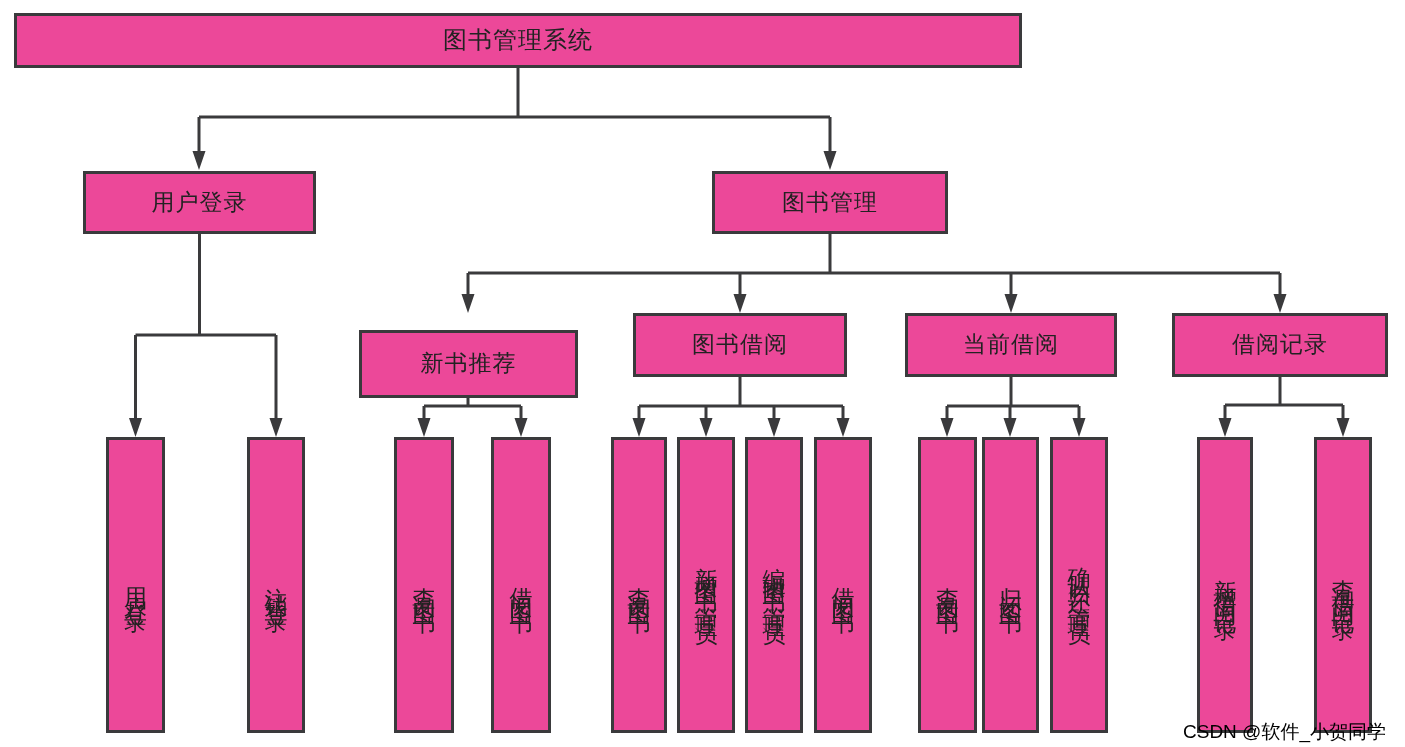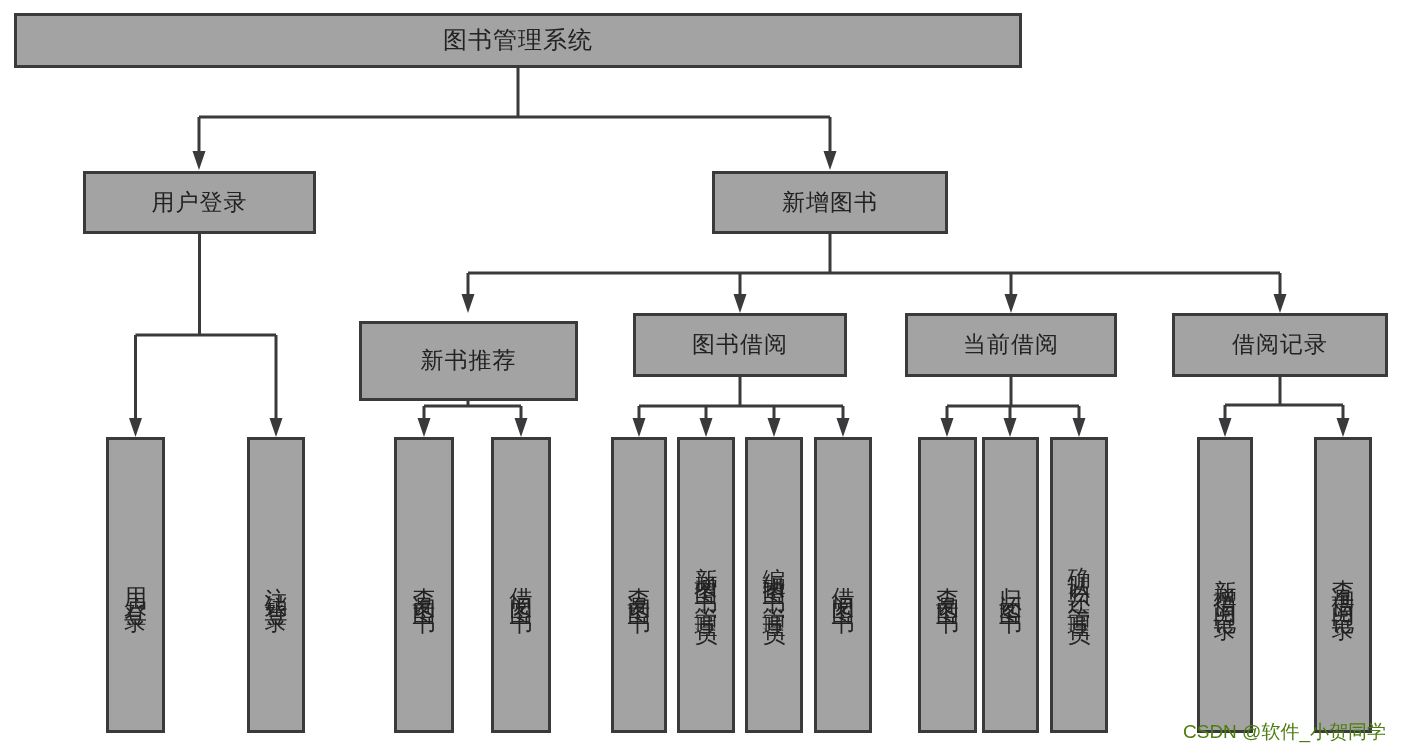--- a/index.html
+++ b/index.html
@@ -18,21 +18,21 @@
   .edges {
     position: absolute;
     left: 0;
     top: 0;
     pointer-events: none;
   }
   .node {
     position: absolute;
     box-sizing: border-box;
     border: 3px solid #3a3a3c;
-    background: #a3a3a3;
+    background: #ec4899;
     color: #222222;
     display: flex;
     align-items: center;
     justify-content: center;
     font-size: 23px;
     letter-spacing: 1px;
     text-align: center;
     line-height: 1.1;
   }
   .node.root {
@@ -43,21 +43,21 @@
     text-orientation: mixed;
     letter-spacing: 8px;
     font-size: 23px;
     line-height: 1;
   }
   .watermark {
     position: absolute;
     left: 1183px;
     top: 719px;
     font-size: 19px;
-    color: #4d7c0f;
+    color: #000000;
     white-space: nowrap;
   }
 </style>
 </head>
 <body>
 
 <div class="canvas">
 
   <svg class="edges" width="1405" height="747" viewBox="0 0 1405 747">
     <path fill="none" stroke="#3a3a3c" stroke-width="3" d="
@@ -86,23 +86,23 @@
       M940.5 418 L953.5 418 L947 437 Z
       M1003.5 418 L1016.5 418 L1010 437 Z
       M1072.5 418 L1085.5 418 L1079 437 Z
       M1218.5 418 L1231.5 418 L1225 437 Z
       M1336.5 418 L1349.5 418 L1343 437 Z"></path>
   </svg>
 
   <div class="node root" style="left:14px;top:13px;width:1008px;height:55px">图书管理系统</div>
 
   <div class="node" style="left:83px;top:171px;width:233px;height:63px">用户登录</div>
-  <div class="node" style="left:712px;top:171px;width:236px;height:63px">新增图书</div>
+  <div class="node" style="left:712px;top:171px;width:236px;height:63px">图书管理</div>
 
-  <div class="node" style="left:359px;top:321px;width:219px;height:80px">新书推荐</div>
+  <div class="node" style="left:359px;top:330px;width:219px;height:68px">新书推荐</div>
   <div class="node" style="left:905px;top:313px;width:212px;height:64px">当前借阅</div>
   <div class="node" style="left:633px;top:313px;width:214px;height:64px">图书借阅</div>
   <div class="node" style="left:1172px;top:313px;width:216px;height:64px">借阅记录</div>
 
   <div class="node vertical" style="left:106px;top:437px;width:59px;height:296px">用户登录</div>
   <div class="node vertical" style="left:247px;top:437px;width:58px;height:296px">注销登录</div>
 
   <div class="node vertical" style="left:394px;top:437px;width:60px;height:296px">查询图书</div>
   <div class="node vertical" style="left:491px;top:437px;width:60px;height:296px">借阅图书</div>
 

